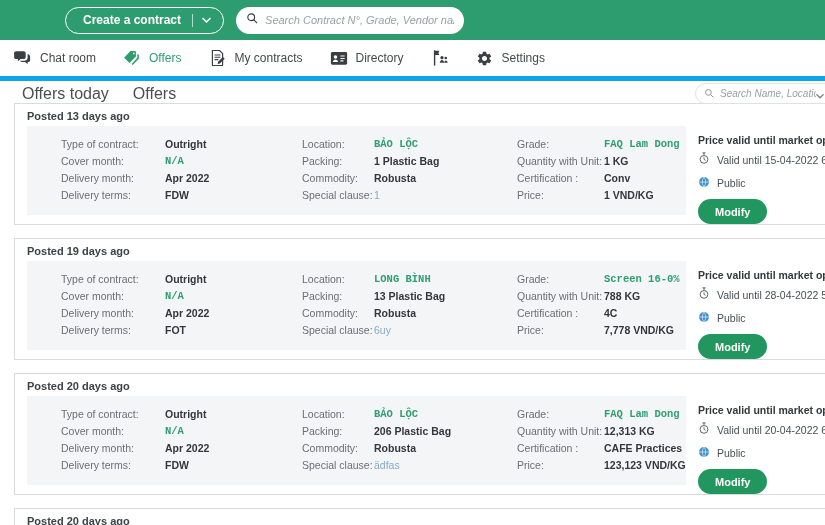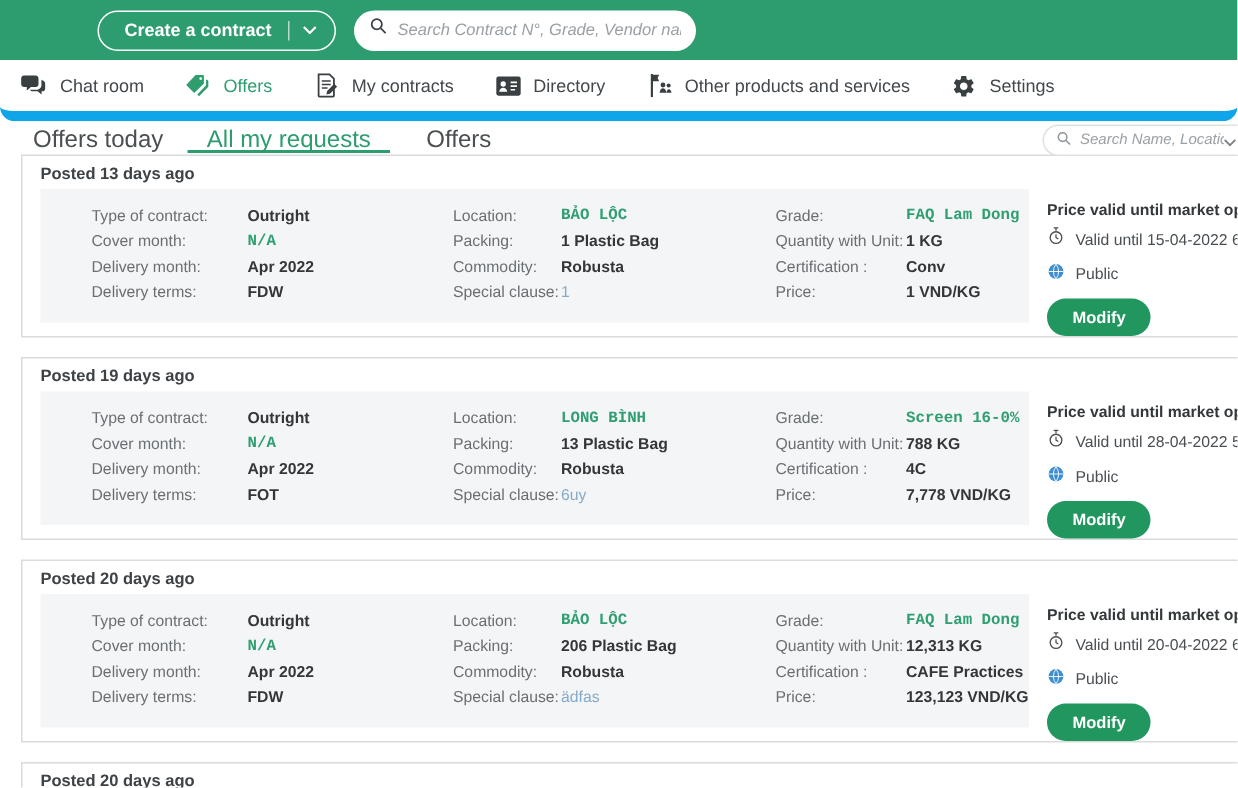--- a/index.html
+++ b/index.html
@@ -16,21 +16,21 @@
   .caret-box { display:flex; align-items:center; }
   .caret-box svg { display:block; }
   .header-search { margin-left:12px; width:228px; height:27px; background:#fff; border-radius:15px;
     display:flex; align-items:center; padding:0 10px; }
   .header-search input { border:none; outline:none; background:transparent; flex:1; font-size:11px;
     margin-left:6px; font-family:"Liberation Sans", sans-serif; color:#4a4f53; }
   .header-search input::placeholder { color:#9aa0a5; font-style:italic; }
 
   
   .nav { height:41px; display:flex; align-items:center; padding-left:14px;
-    border-bottom:7px solid #0ea5e9; background:#fff;border-radius:10px; }
+    border-bottom:5px solid #0ea5e9; background:#fff; }
   .nav-item { display:flex; align-items:center; margin-right:27px; cursor:pointer; }
   .nav-icon { width:18px; height:18px; display:flex; align-items:center; justify-content:center; }
   .nav-icon svg { display:block; }
   .nav-label { font-size:12px; color:#43484c; margin-left:8px; white-space:nowrap; }
   .nav-item.active .nav-label { color:#2f9e71; }
 
   
   .tabbar { height:21px; display:flex; align-items:stretch; padding-left:22px; position:relative;
     background:#fff; }
   .tab { font-size:16px; color:#4a4f52; margin-right:24px; padding-top:4px; cursor:pointer;
@@ -149,38 +149,36 @@
     <span class="nav-icon">
           <svg width="18" height="18" viewBox="0 0 20 20">
             <path d="M4 1.5v17" stroke="#3a3f42" stroke-width="1.6"></path>
             <path d="M4 2h5.4L8.2 4.4 9.4 6.8H4z" fill="#3a3f42"></path>
             <circle cx="12.2" cy="9.6" r="1.8" fill="#3a3f42"></circle>
             <circle cx="16.4" cy="10" r="1.5" fill="#3a3f42"></circle>
             <path d="M9.7 15.3c.3-2.1 1.3-3.2 2.5-3.2s2.2 1.1 2.5 3.2z" fill="#3a3f42"></path>
             <path d="M14.7 15.3c.2-1.7 1-2.6 1.9-2.6s1.7.9 1.9 2.6z" fill="#3a3f42"></path>
           </svg>
         </span>
-    <span class="nav-label">Other products and services</span>
   </div>
 
   <div class="nav-item">
     <span class="nav-icon">
           <svg width="17" height="17" viewBox="0 0 24 24">
             <path fill="#3a3f42" d="M19.14 12.94c.04-.3.06-.61.06-.94 0-.32-.02-.64-.07-.94l2.03-1.58c.18-.14.23-.41.12-.61l-1.92-3.32c-.12-.22-.37-.29-.59-.22l-2.39.96c-.5-.38-1.03-.7-1.62-.94L14.4 2.81c-.04-.24-.24-.41-.48-.41h-3.84c-.24 0-.43.17-.47.41l-.36 2.54c-.59.24-1.13.57-1.62.94l-2.39-.96c-.22-.08-.47 0-.59.22L2.74 8.87c-.12.21-.08.47.12.61l2.03 1.58c-.05.3-.09.63-.09.94s.02.64.07.94l-2.03 1.58c-.18.14-.23.41-.12.61l1.92 3.32c.12.22.37.29.59.22l2.39-.96c.5.38 1.03.7 1.62.94l.36 2.54c.05.24.24.41.48.41h3.84c.24 0 .44-.17.47-.41l.36-2.54c.59-.24 1.13-.56 1.62-.94l2.39.96c.22.08.47 0 .59-.22l1.92-3.32c.12-.22.07-.47-.12-.61l-2.01-1.58zM12 15.6c-1.98 0-3.6-1.62-3.6-3.6s1.62-3.6 3.6-3.6 3.6 1.62 3.6 3.6-1.62 3.6-3.6 3.6z"></path>
           </svg>
         </span>
     <span class="nav-label">Settings</span>
   </div>
 </div>
 
   <div class="tabbar">
 
   <div class="tab">Offers today</div>
 
-  <div class="tab active">All my requests</div>
 
   <div class="tab">Offers</div>
 <div class="list-search">
       <span>
         <svg width="11" height="11" viewBox="0 0 20 20">
             <circle cx="8" cy="8" r="5.2" fill="none" stroke="#8d9296" stroke-width="1.8"></circle>
             <path d="M12.2 12.2l4.8 4.8" stroke="#8d9296" stroke-width="1.8"></path>
           </svg>
       </span>
       <input type="text" placeholder="Search Name, Location" style="">

